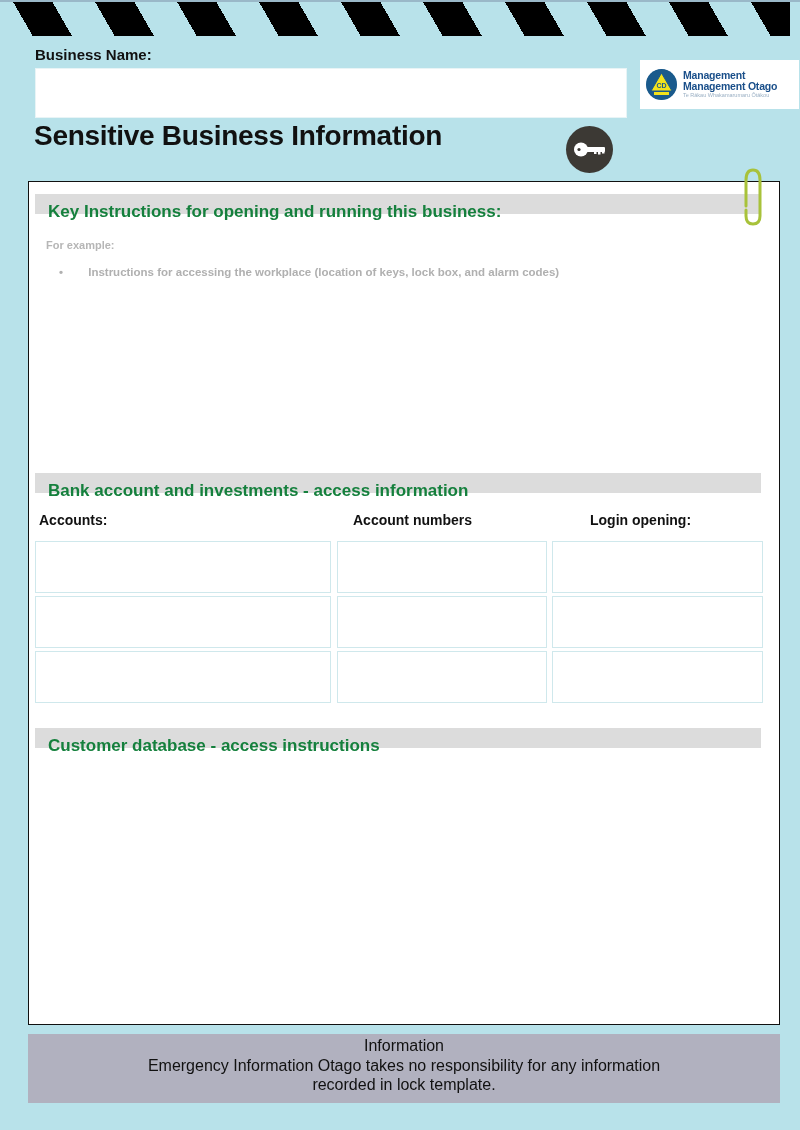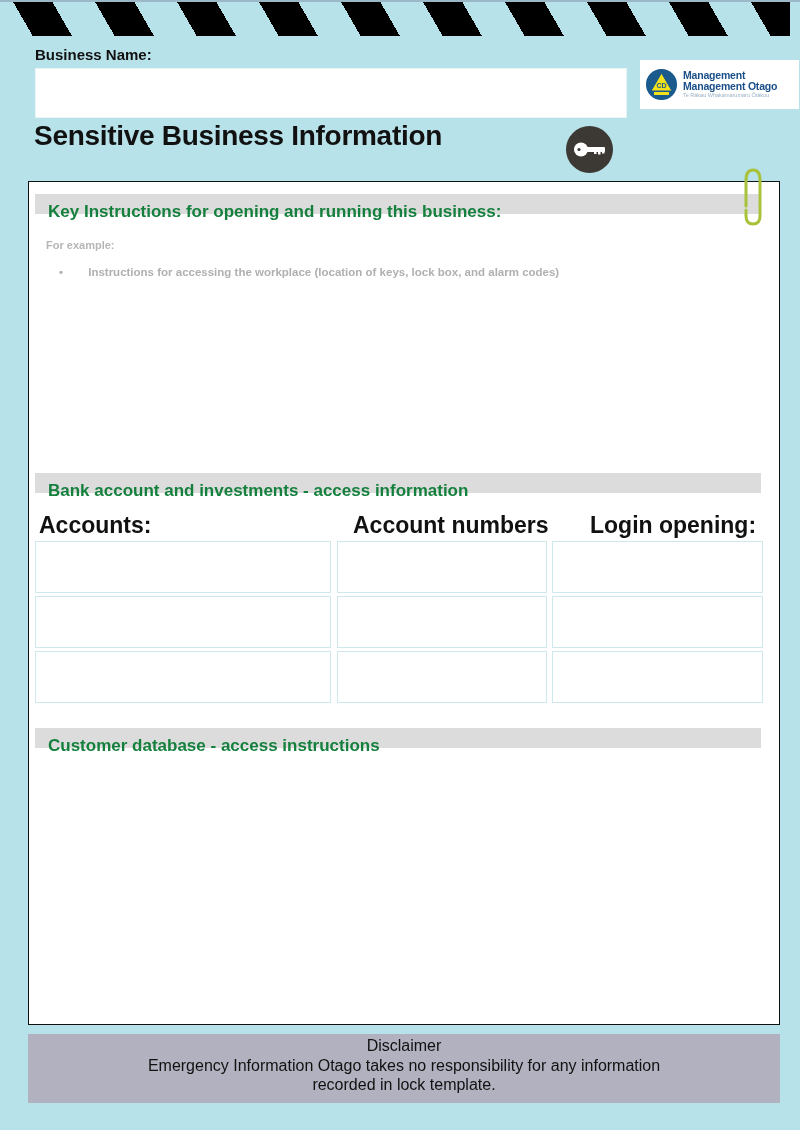--- a/index.html
+++ b/index.html
@@ -64,21 +64,21 @@
     line-height: 20px; white-space: nowrap;
   }
   .example-label {
     position: absolute; left: 17px; top: 57px; font-size: 11px; color: #b6b6b6; font-weight: bold;
   }
   .bullet-row {
     position: absolute; left: 30px; top: 84px; font-size: 11.5px; color: #b0b0b0; font-weight: bold;
   }
   .bullet-row .dot { display: inline-block; width: 26px; }
   .col-head {
-    position: absolute; top: 330px; font-weight: bold; font-size: 23px; color: #111; white-space: nowrap;
+    position: absolute; top: 330px; font-weight: bold; font-size: 14px; color: #111; white-space: nowrap;
   }
   .cell {
     position: absolute; background: #fff; border: 1.5px solid #cfe8ec;
   }
   .paperclip { position: absolute; left: 736px; top: 166px; }
   .disclaimer {
     position: absolute; left: 28px; top: 1034px; width: 752px; height: 69px;
     background: #b1b1bf; text-align: center; color: #111; font-size: 16px; line-height: 19.5px;
     padding-top: 2px;
   }
@@ -157,16 +157,16 @@
     <span>Customer database - access instructions</span>
   </div>
   <div style="position:absolute; left:6px; top:570px; width:726px; height:265px;"></div>
 </div>
 
 <svg class="paperclip" width="30" height="62" viewBox="0 0 30 62">
   <path d="M10 40 L10 14 Q10 4 17 4 Q24 4 24 14 L24 50 Q24 58 17 58 Q10 58 10 50 L10 44" fill="none" stroke="#a8c23a" stroke-width="3" stroke-linecap="round"></path>
 </svg>
 
 <div class="disclaimer">
-  <div>Disclaimer</div>
+  <div>Information</div>
   <div>Emergency Information Otago takes no responsibility for any information</div>
   <div>recorded in lock template.</div>
 </div>
 
 </body></html>

